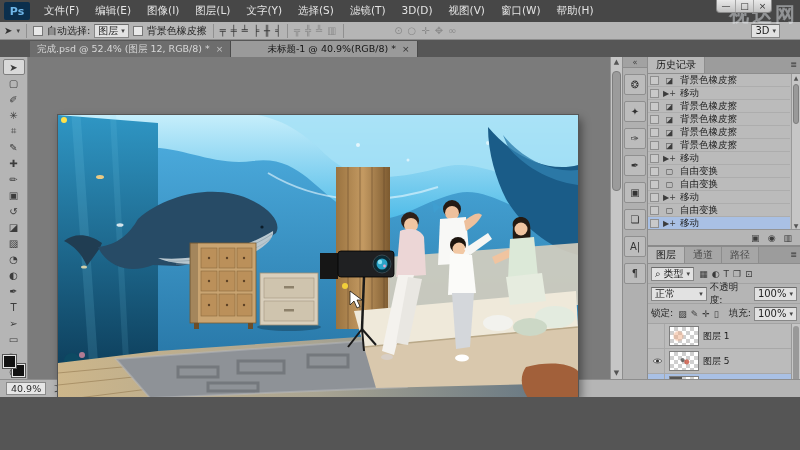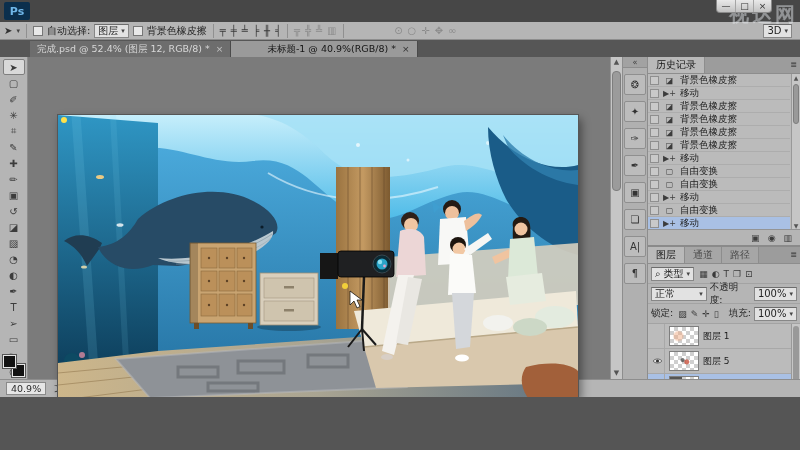--- a/index.html
+++ b/index.html
@@ -19,21 +19,21 @@
 
   
   .optionsbar { height:18px; background:#b5b5b5; border-bottom:1px solid #8d8d8d; display:flex; align-items:center; gap:4px; padding:0 4px; color:#222; font-size:10px; flex:0 0 auto; }
   .ob-sep { width:1px; height:14px; background:#909090; margin:0 2px; }
   .ob-icon { font-size:10px; color:#333; }
   .checkbox { width:10px; height:10px; background:#e8e8e8; border:1px solid #777; display:inline-block; }
   .sunken { background:#e2e2e2; border:1px solid #878787; border-top-color:#6d6d6d; padding:0 3px; height:14px; display:inline-flex; align-items:center; gap:3px; font-size:10px; }
   .caret { font-size:7px; color:#444; }
   .icon-row { display:flex; gap:5px; font-size:10px; color:#3a3a3a; }
   .icon-row.dim { color:#8b8b8b; }
-  .ws-dd { margin-left:auto; margin-right:4px; }
+  .ws-dd { margin-left:auto; margin-right:16px; }
 
   
   .tabbar { height:17px; background:#565656; display:flex; align-items:flex-end; padding-left:30px; flex:0 0 auto; }
   .doc-tab { height:16px; padding:0 7px; display:flex; align-items:center; gap:6px; font-size:9.5px; background:#6d6d6d; color:#d8d8d8; border-right:1px solid #4a4a4a; cursor:default; white-space:nowrap; }
   .doc-tab.active { background:#9a9a9a; color:#151515;padding-left:36px; }
   .tab-close { font-size:9px; opacity:.8; }
 
   
   .main { flex:1 1 auto; display:flex; min-height:0; }
 
@@ -108,20 +108,33 @@
   .pknob { position:absolute; top:50%; width:9px; height:9px; background:#fff; border-radius:50%; transform:translate(-4px,-50%); }
   .picon { width:16px; height:14px; cursor:pointer; display:flex; align-items:center; }
 </style>
 </head>
 <body>
 
 <div class="app">
 
   <div class="menubar">
     <div class="ps-logo">Ps</div>
+    <div class="menu-items" id="menu-items">
+        <span class="menu-item">文件(F)</span>
+        <span class="menu-item">编辑(E)</span>
+        <span class="menu-item">图像(I)</span>
+        <span class="menu-item">图层(L)</span>
+        <span class="menu-item">文字(Y)</span>
+        <span class="menu-item">选择(S)</span>
+        <span class="menu-item">滤镜(T)</span>
+        <span class="menu-item">3D(D)</span>
+        <span class="menu-item">视图(V)</span>
+        <span class="menu-item">窗口(W)</span>
+        <span class="menu-item">帮助(H)</span>
+      </div>
   </div>
   <div class="winctrl" id="winctrl">
       <span>—</span>
       <span>□</span>
       <span>×</span>
     </div>
   <div class="watermark">视达网</div>
 
   <div class="optionsbar">
     <span class="ob-icon">➤</span>

